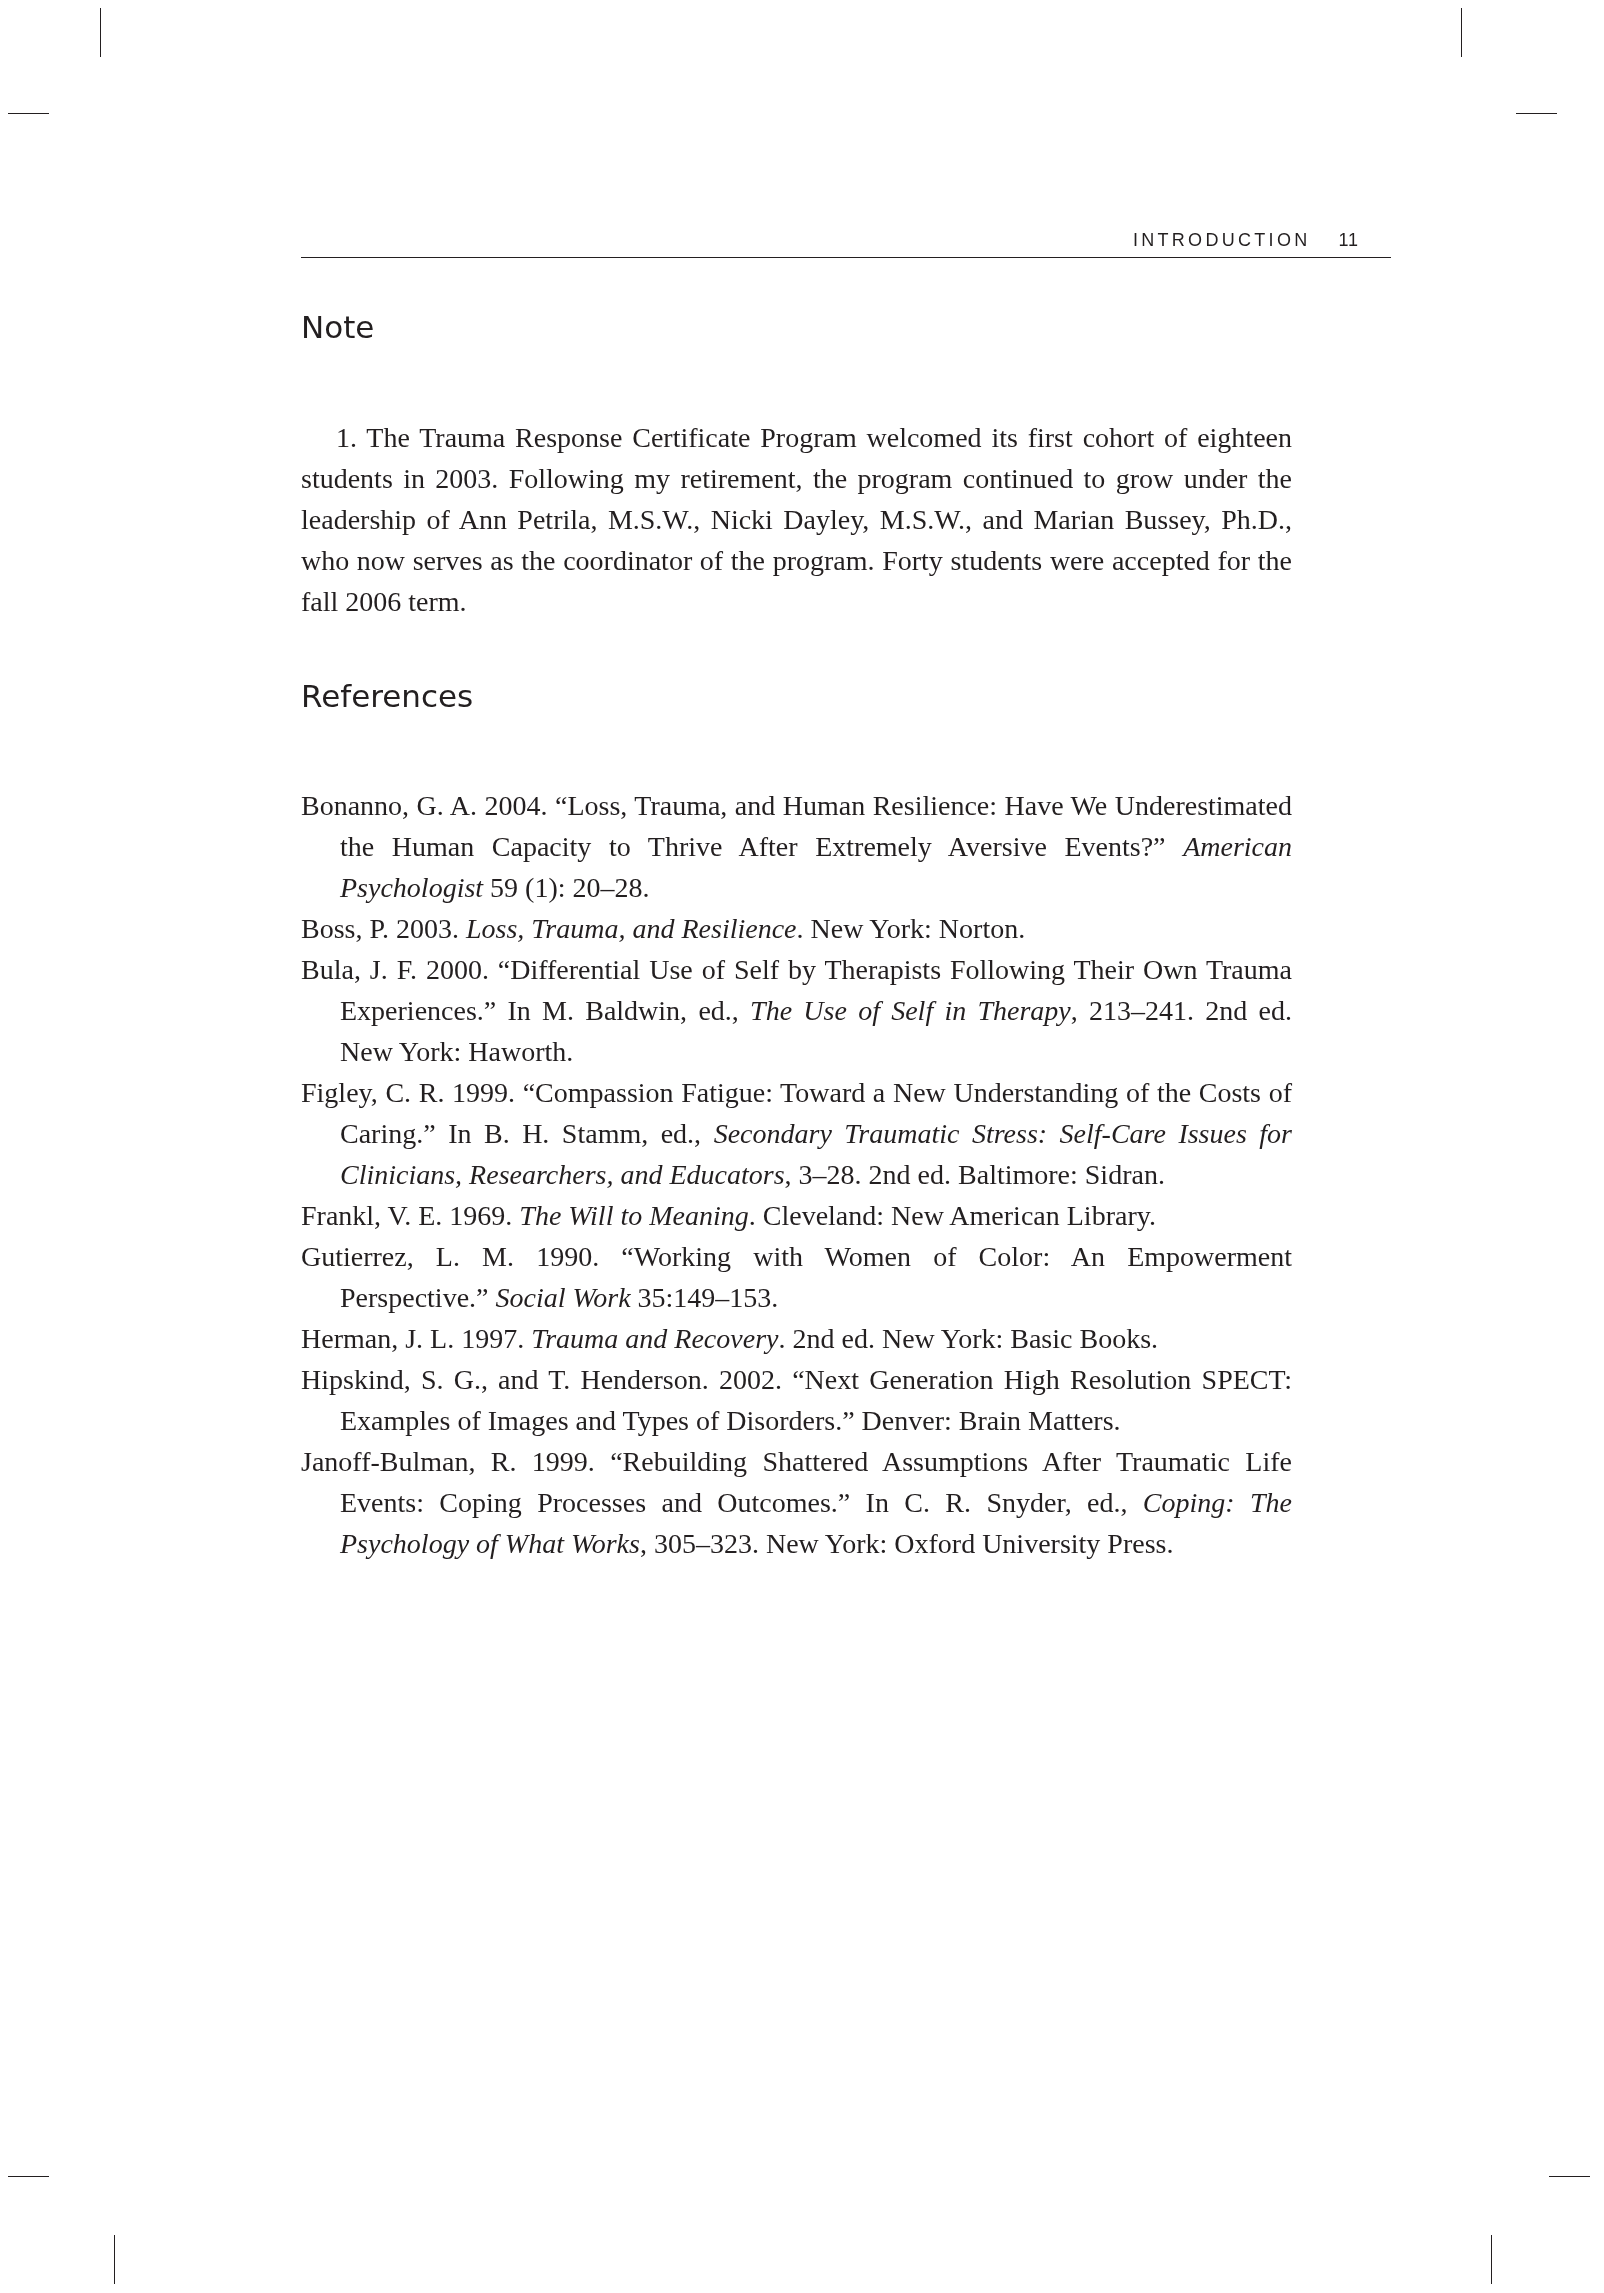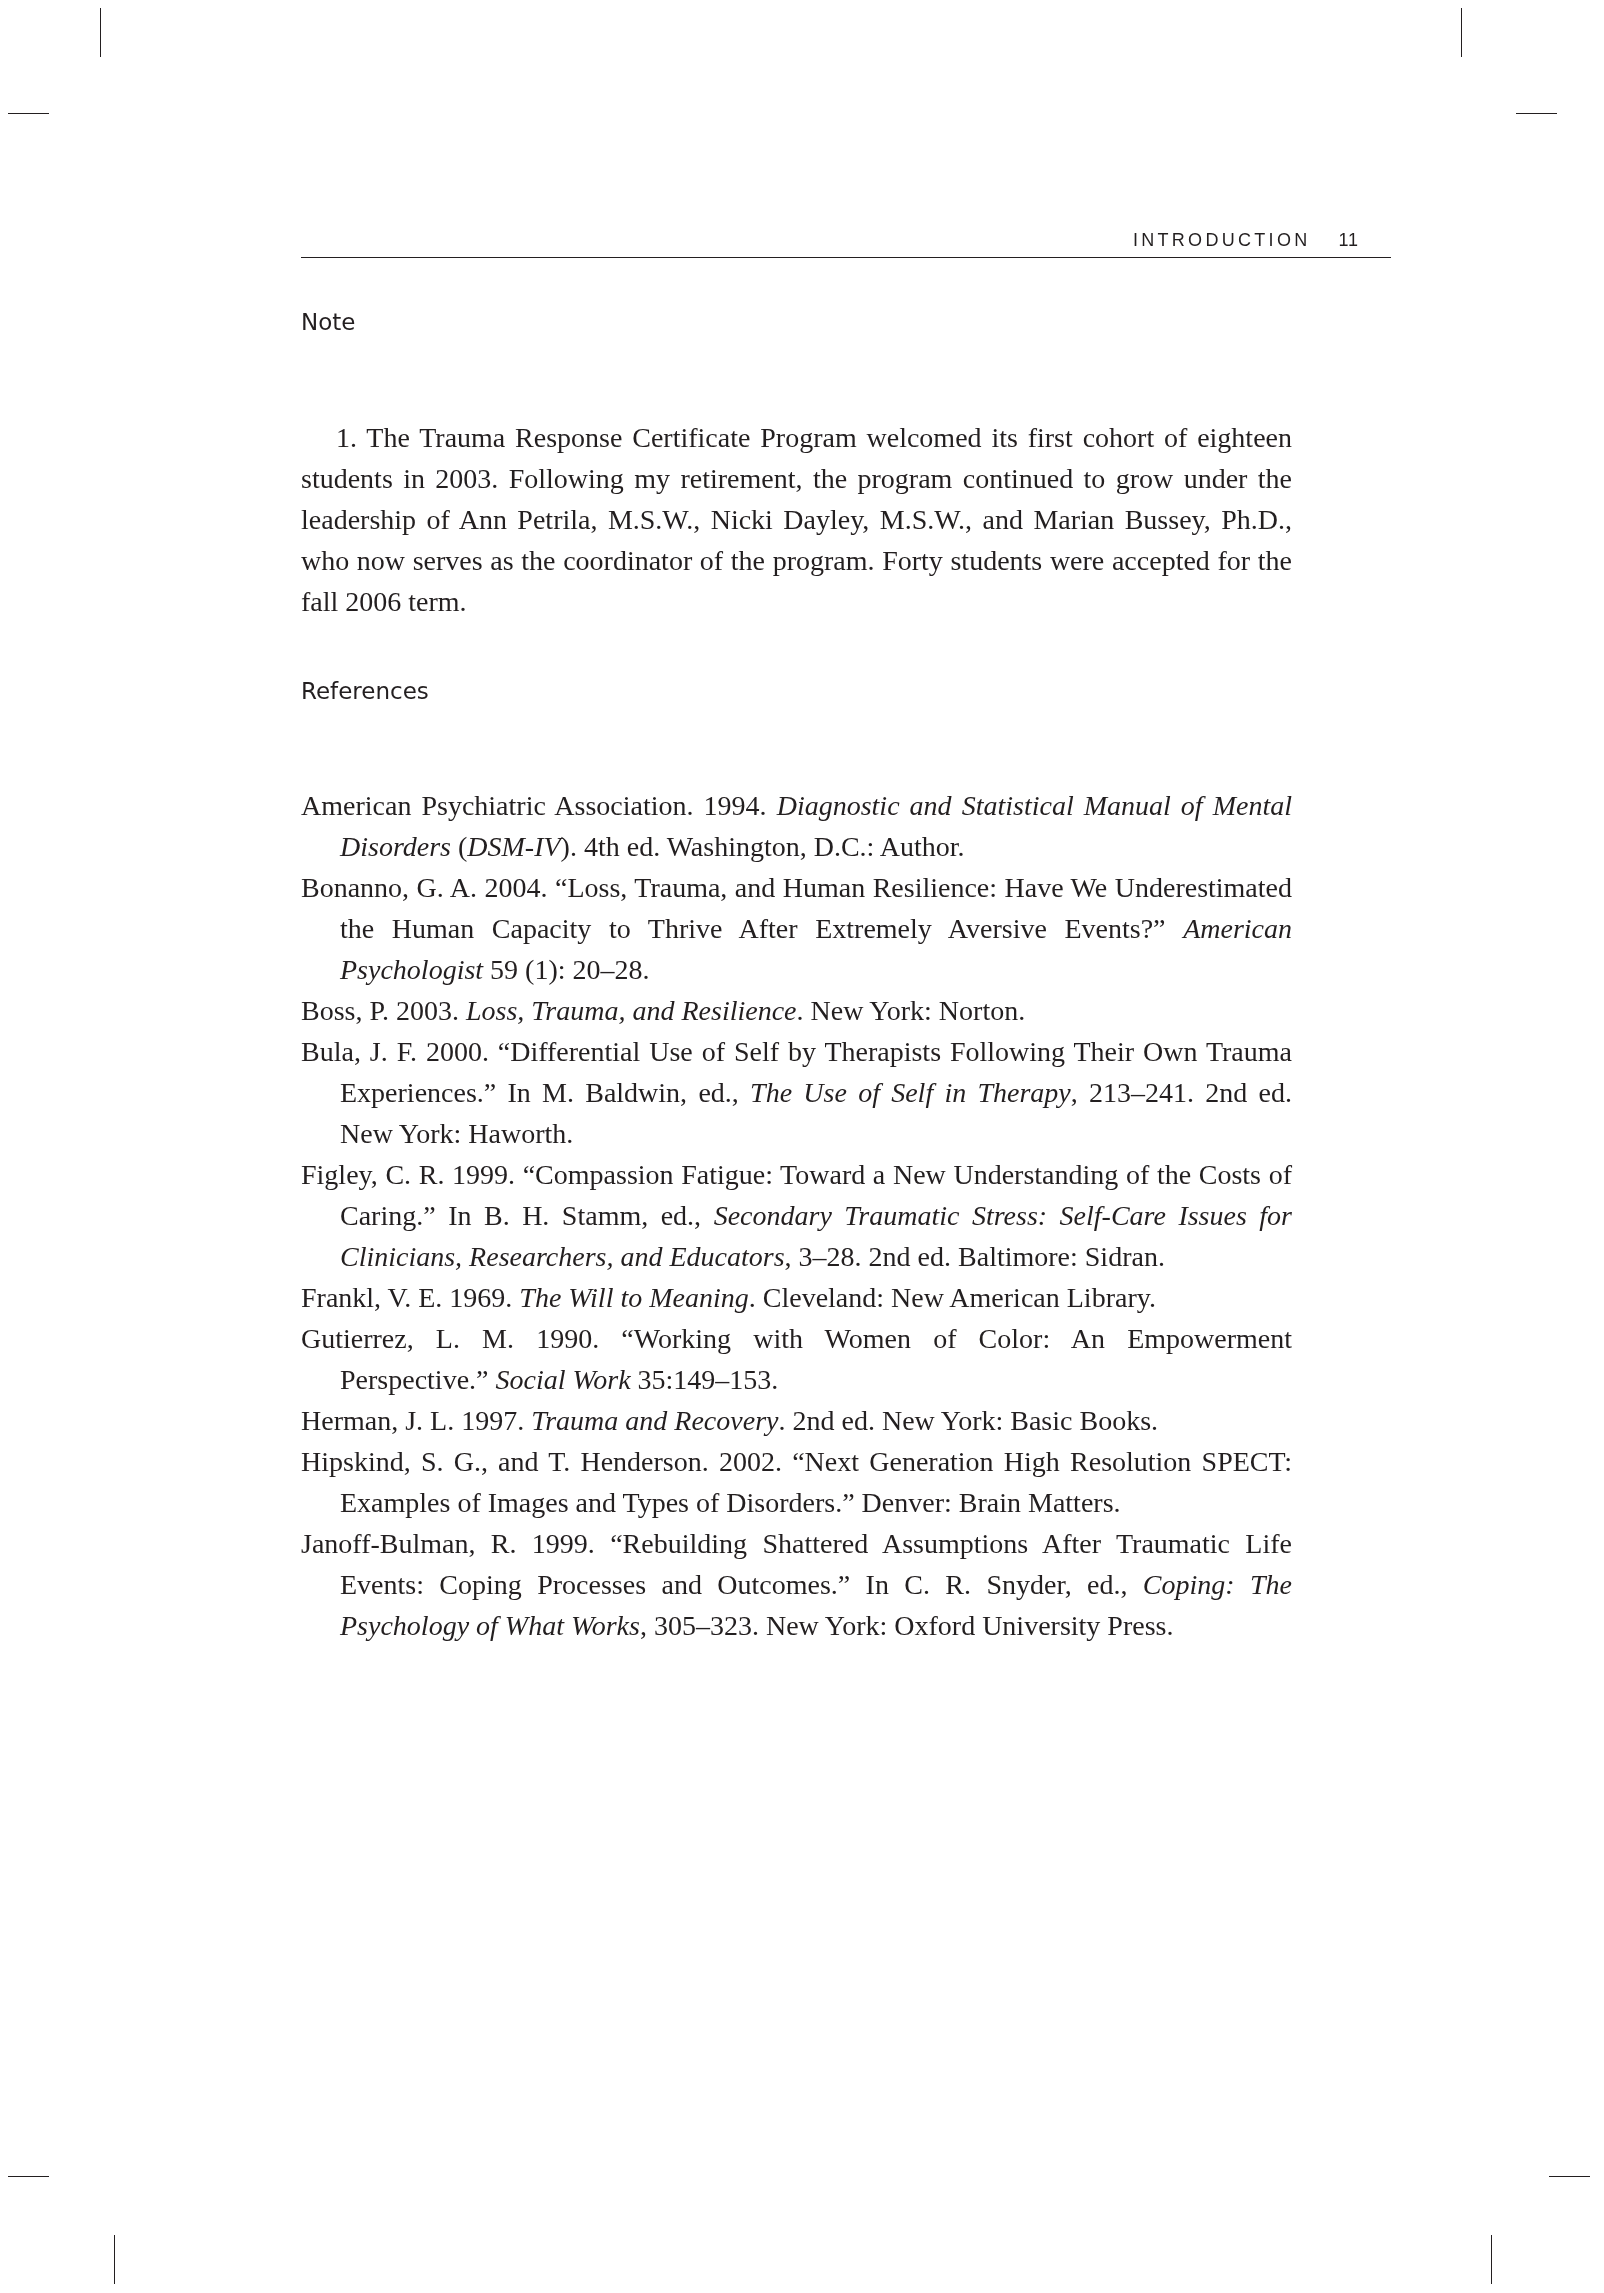--- a/index.html
+++ b/index.html
@@ -5,21 +5,21 @@
   html, body { margin:0; padding:0; background:#ffffff; }
   body { width:1605px; height:2294px; position:relative; overflow:hidden; color:#231f20; }
   .crop { position:absolute; background:#231f20; }
   .cv { width:1.4px; height:49px; }
   .ch { height:1.4px; width:41px; }
   .running-head { position:absolute; top:230px; left:1031px; width:328px; text-align:right;
     font-family:Liberation Sans, sans-serif; font-size:18px; letter-spacing:3.3px; color:#231f20; }
   .running-head .title { margin-right:28px; }
   .running-head .num { letter-spacing:0.9px; }
   .head-rule { position:absolute; top:257px; left:301px; width:1090px; height:1.4px; background:#231f20; }
-  .section-title { position:absolute; left:301px; font-family:"DejaVu Sans", sans-serif; font-size:23px; color:#231f20; font-weight:normal; margin:0; }
+  .section-title { position:absolute; left:301px; font-family:"DejaVu Sans", sans-serif; font-size:31px; color:#231f20; font-weight:normal; margin:0; }
   .body-text { position:absolute; left:301px; width:991px; font-family:"Liberation Serif", serif;
     font-size:28px; line-height:41px; text-align:justify; color:#231f20;margin-top:20px; }
   .note-para { top:397px; text-indent:35px; }
   .refs { top:765px; }
   .ref { padding-left:39px; text-indent:-39px; text-align:justify; }
   .ref em { font-style:italic; }
 </style>
 </head>
 <body>
 
@@ -35,21 +35,20 @@
 <div class="running-head">
   <span class="title">INTRODUCTION</span><span class="num">11</span>
 </div>
 <div class="head-rule"></div>
 
 <h2 class="section-title" style="top:309px;">Note</h2>
 <div class="body-text note-para">1. The Trauma Response Certificate Program welcomed its first cohort of eighteen students in 2003. Following my retirement, the program continued to grow under the leadership of Ann Petrila, M.S.W., Nicki Dayley, M.S.W., and Marian Bussey, Ph.D., who now serves as the coordinator of the program. Forty students were accepted for the fall 2006 term.</div>
 
 <h2 class="section-title" style="top:678px;">References</h2>
 <div class="body-text refs" id="refs">
-    <div class="ref"><span>American Psychiatric Association. 1994. </span><em>Diagnostic and Statistical Manual of Mental Disorders</em><span> (</span><em>DSM-IV</em><span>). 4th ed. Washington, D.C.: Author.</span></div>
     <div class="ref"><span>Bonanno, G. A. 2004. “Loss, Trauma, and Human Resilience: Have We Underestimated the Human Capacity to Thrive After Extremely Aversive Events?” </span><em>American Psychologist</em><span> 59 (1): 20–28.</span></div>
     <div class="ref"><span>Boss, P. 2003. </span><em>Loss, Trauma, and Resilience</em><span>. New York: Norton.</span></div>
     <div class="ref"><span>Bula, J. F. 2000. “Differential Use of Self by Therapists Following Their Own Trauma Experiences.” In M. Baldwin, ed., </span><em>The Use of Self in Therapy</em><span>, 213–241. 2nd ed. New York: Haworth.</span></div>
     <div class="ref"><span>Figley, C. R. 1999. “Compassion Fatigue: Toward a New Understanding of the Costs of Caring.” In B. H. Stamm, ed., </span><em>Secondary Traumatic Stress: Self-Care Issues for Clinicians, Researchers, and Educators</em><span>, 3–28. 2nd ed. Baltimore: Sidran.</span></div>
     <div class="ref"><span>Frankl, V. E. 1969. </span><em>The Will to Meaning</em><span>. Cleveland: New American Library.</span></div>
     <div class="ref"><span>Gutierrez, L. M. 1990. “Working with Women of Color: An Empowerment Perspective.” </span><em>Social Work</em><span> 35:149–153.</span></div>
     <div class="ref"><span>Herman, J. L. 1997. </span><em>Trauma and Recovery</em><span>. 2nd ed. New York: Basic Books.</span></div>
     <div class="ref"><span>Hipskind, S. G., and T. Henderson. 2002. “Next Generation High Resolution SPECT: Examples of Images and Types of Disorders.” Denver: Brain Matters.</span></div>
     <div class="ref"><span>Janoff-Bulman, R. 1999. “Rebuilding Shattered Assumptions After Traumatic Life Events: Coping Processes and Outcomes.” In C. R. Snyder, ed., </span><em>Coping: The Psychology of What Works</em><span>, 305–323. New York: Oxford University Press.</span></div>
   </div>

